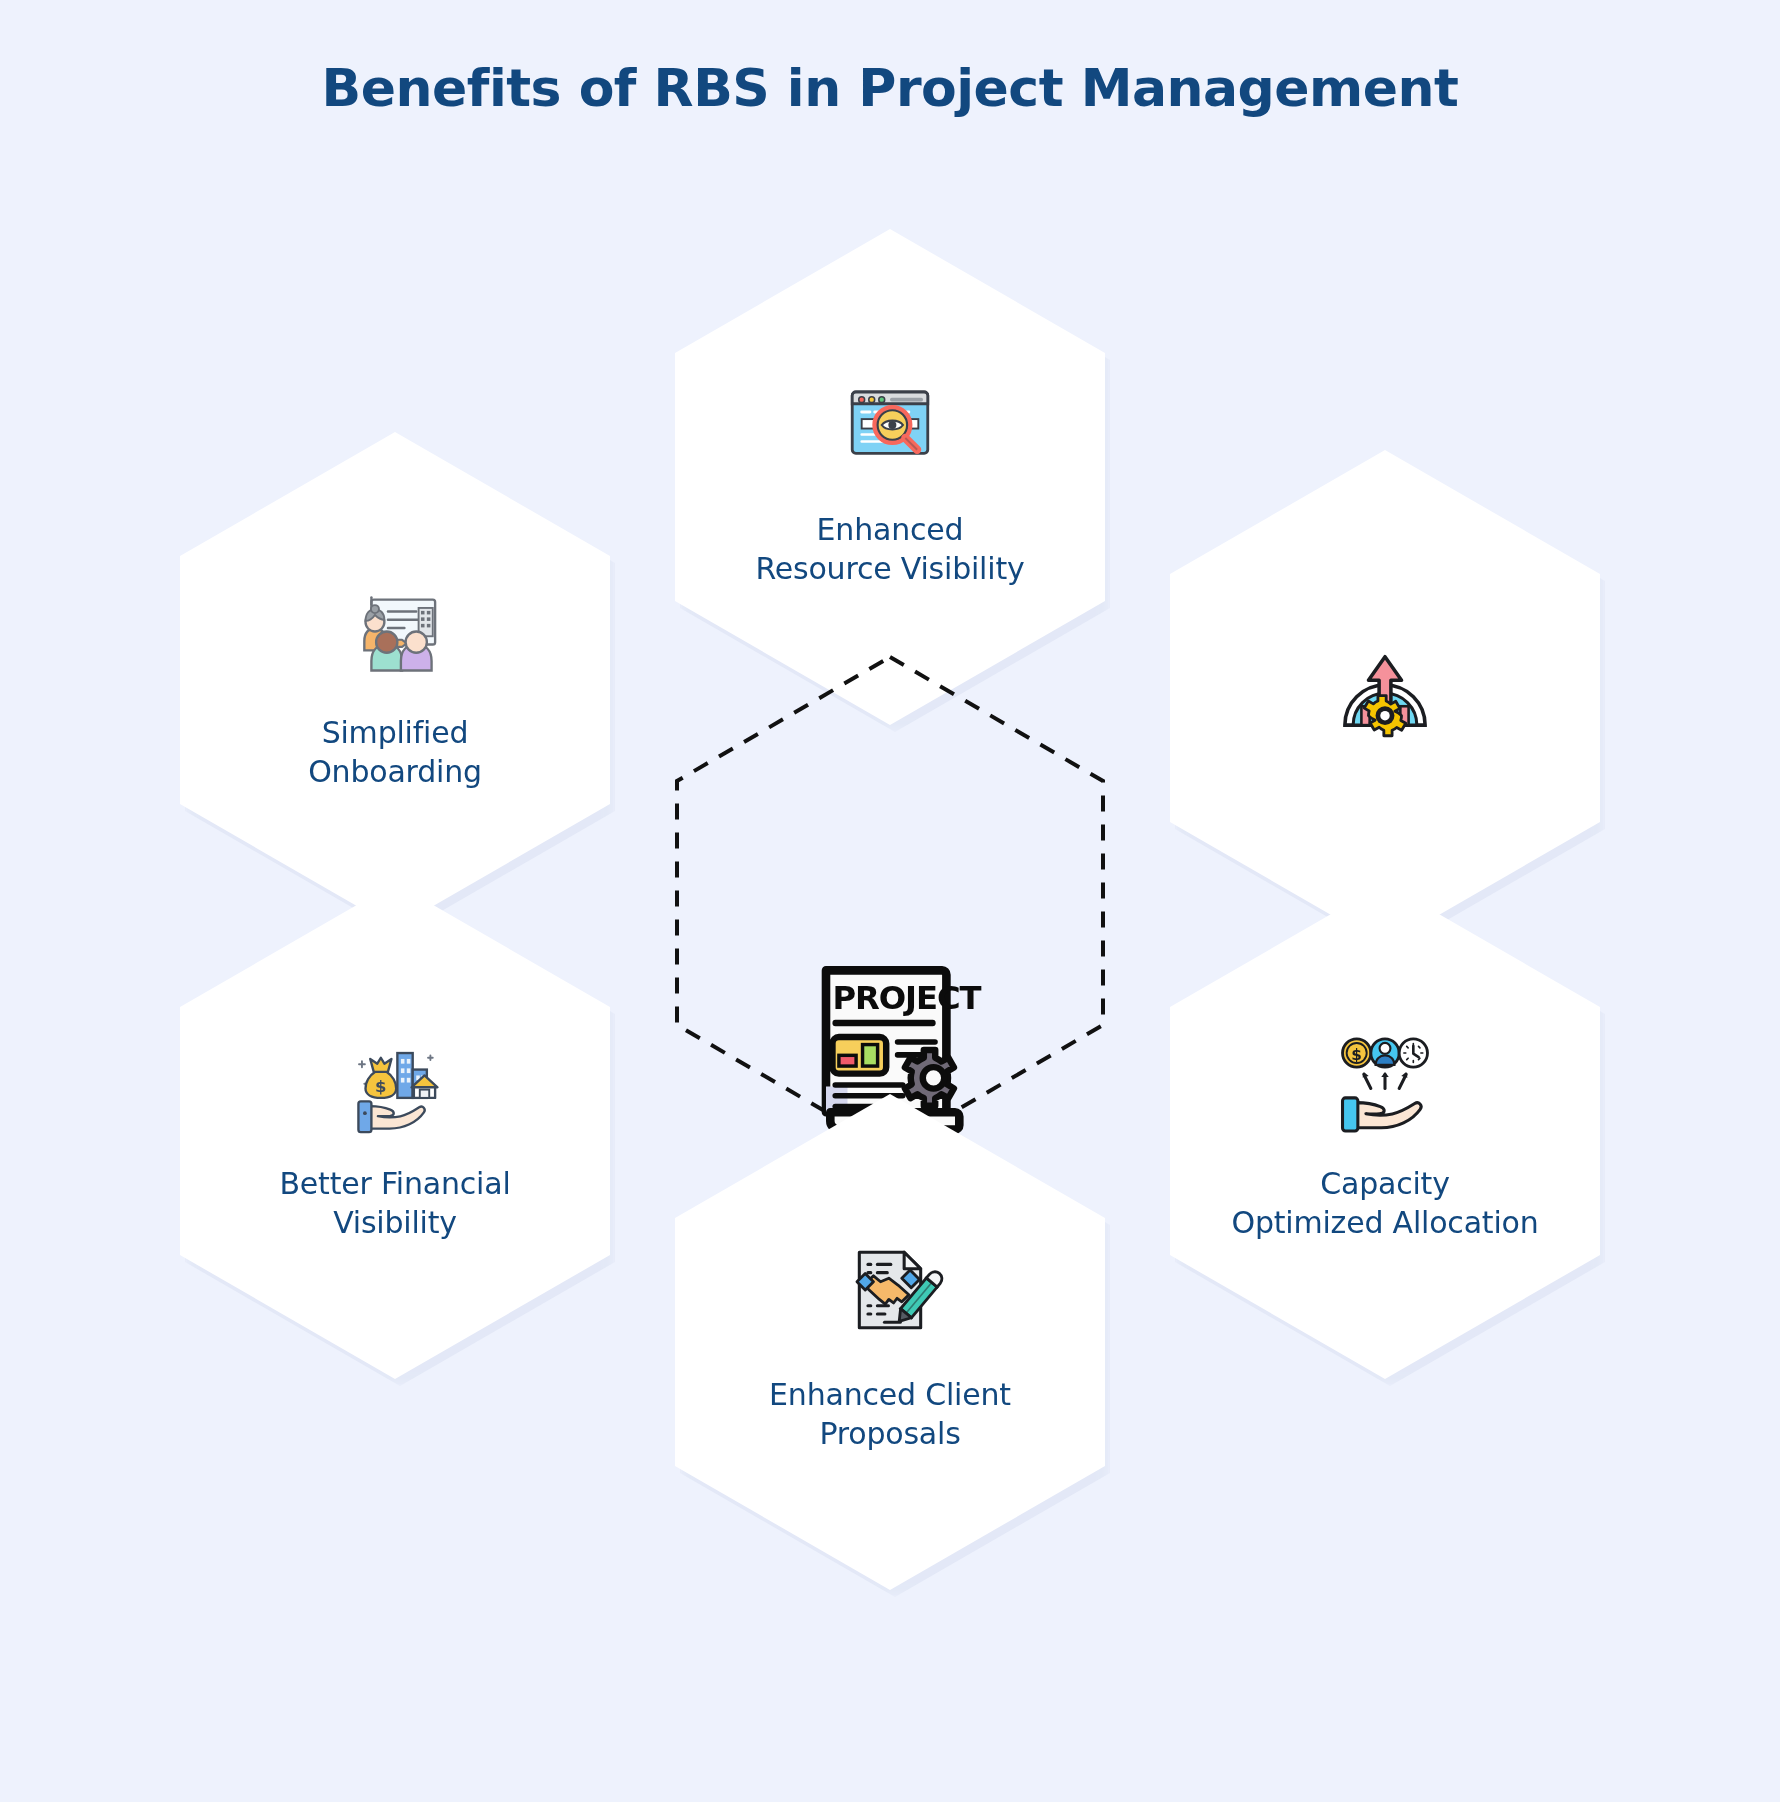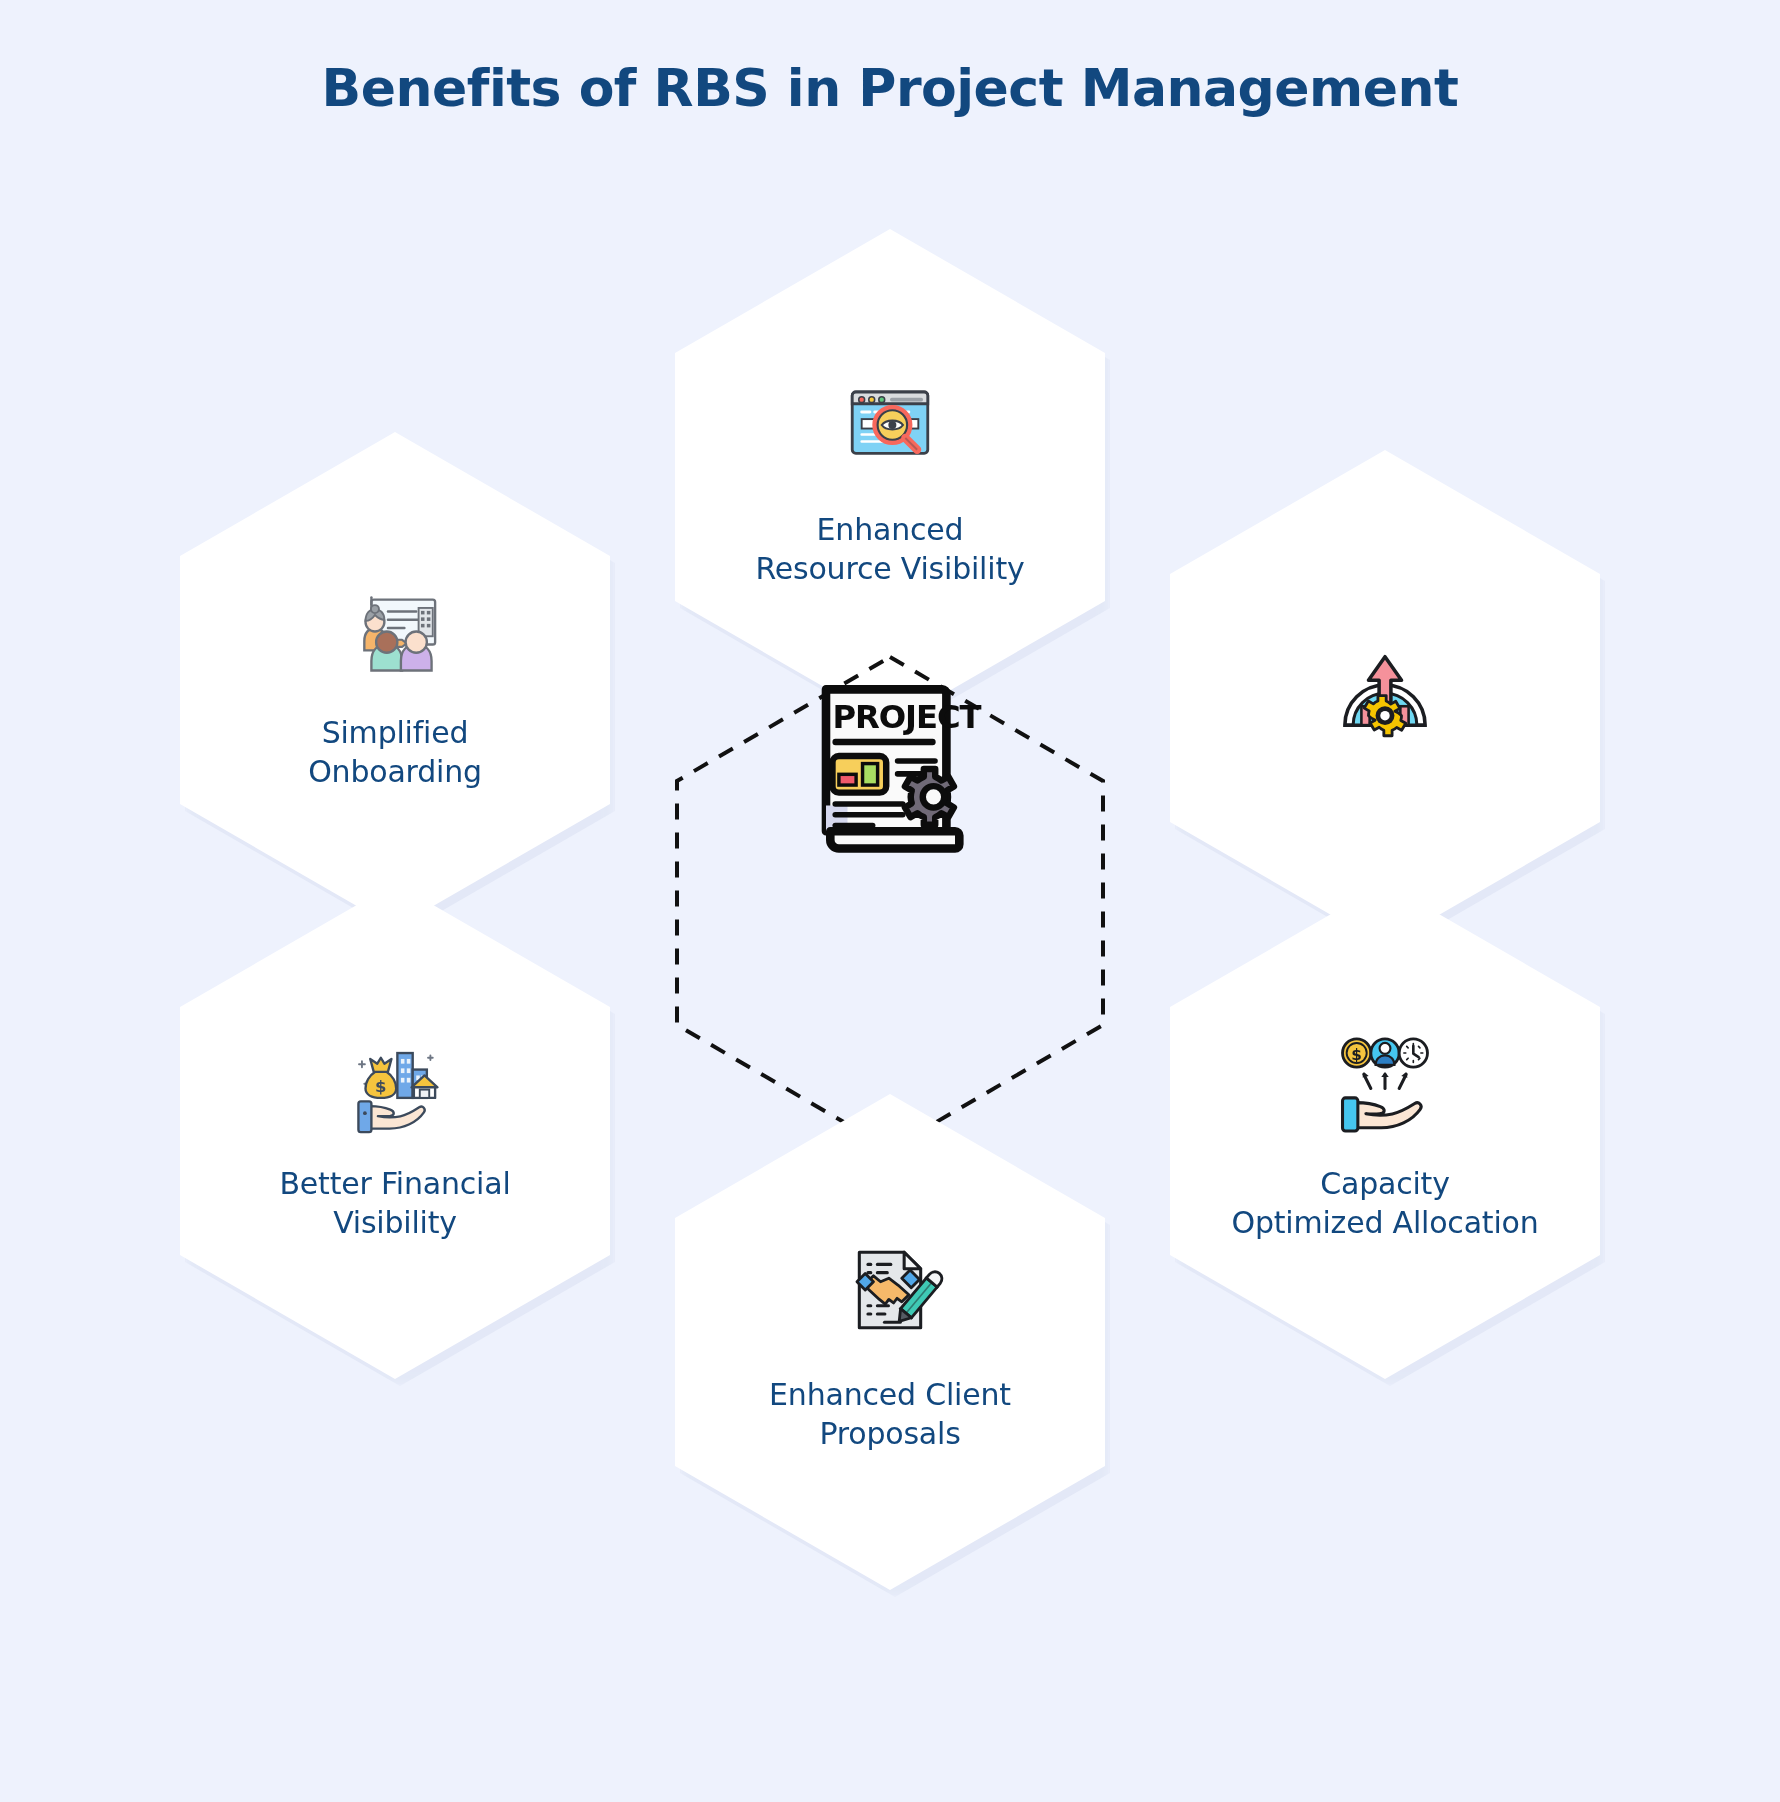--- a/index.html
+++ b/index.html
@@ -76,21 +76,21 @@
   }
   .hex-label {
     font-size: 30px;
     line-height: 1.30;
     color: #12487f;
     text-align: center;
     max-width: 330px;
     font-family: "DejaVu Sans", sans-serif;
     letter-spacing: -0.2px;
   }
-  .hex-center .hex-body { justify-content: flex-start; }
+  .hex-center .hex-body { justify-content: flex-end; }
   .hex-center .hex-icon { width: 215px; height: 215px; margin-bottom: 0; }
   .dashed-svg {
     position: absolute;
     inset: 0;
     width: 100%;
     height: 100%;
     overflow: visible;
   }
 
   

